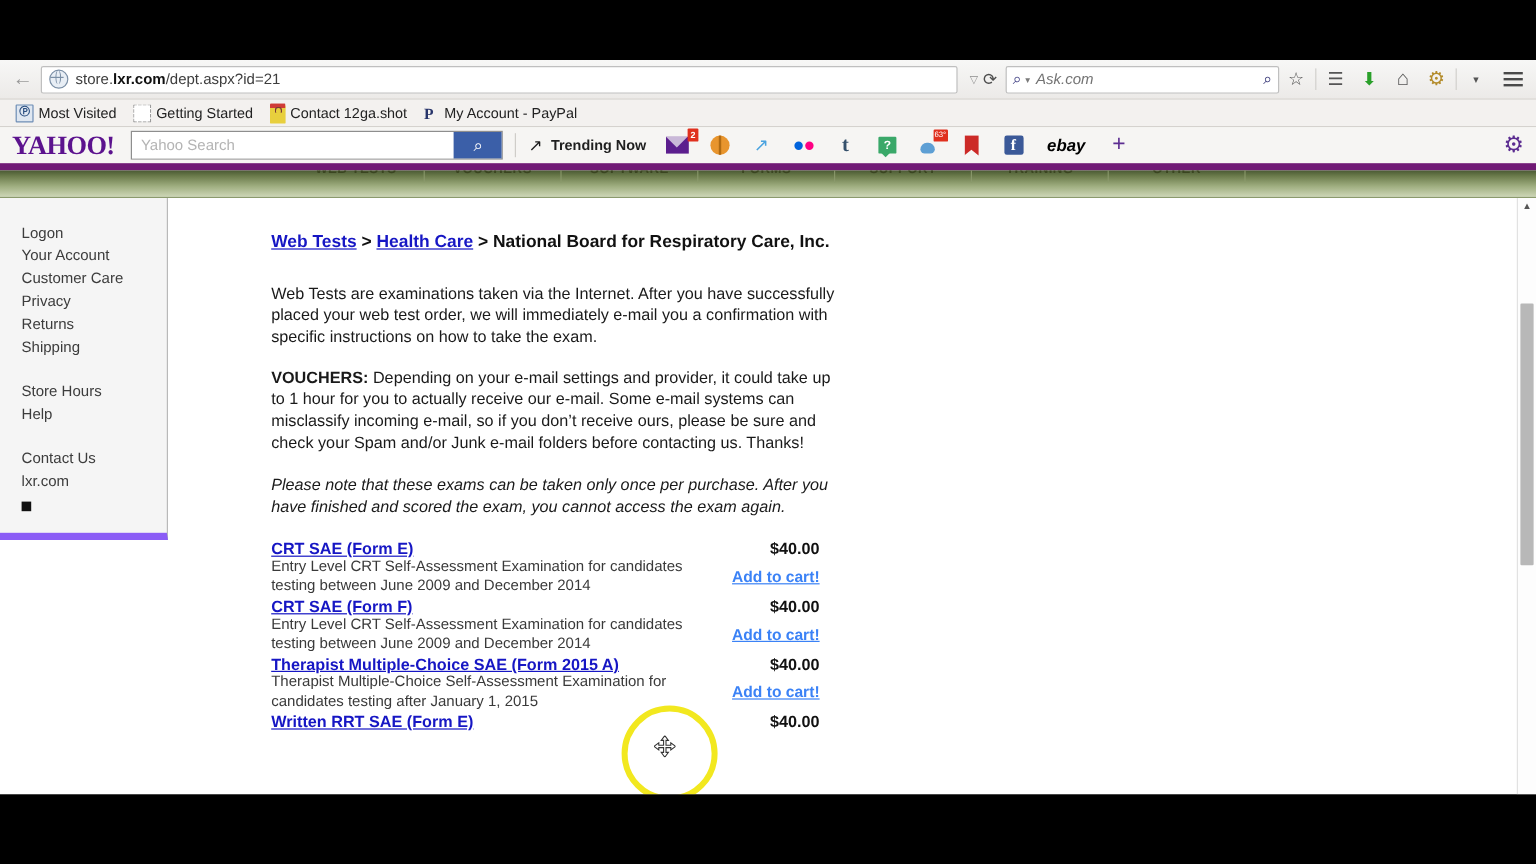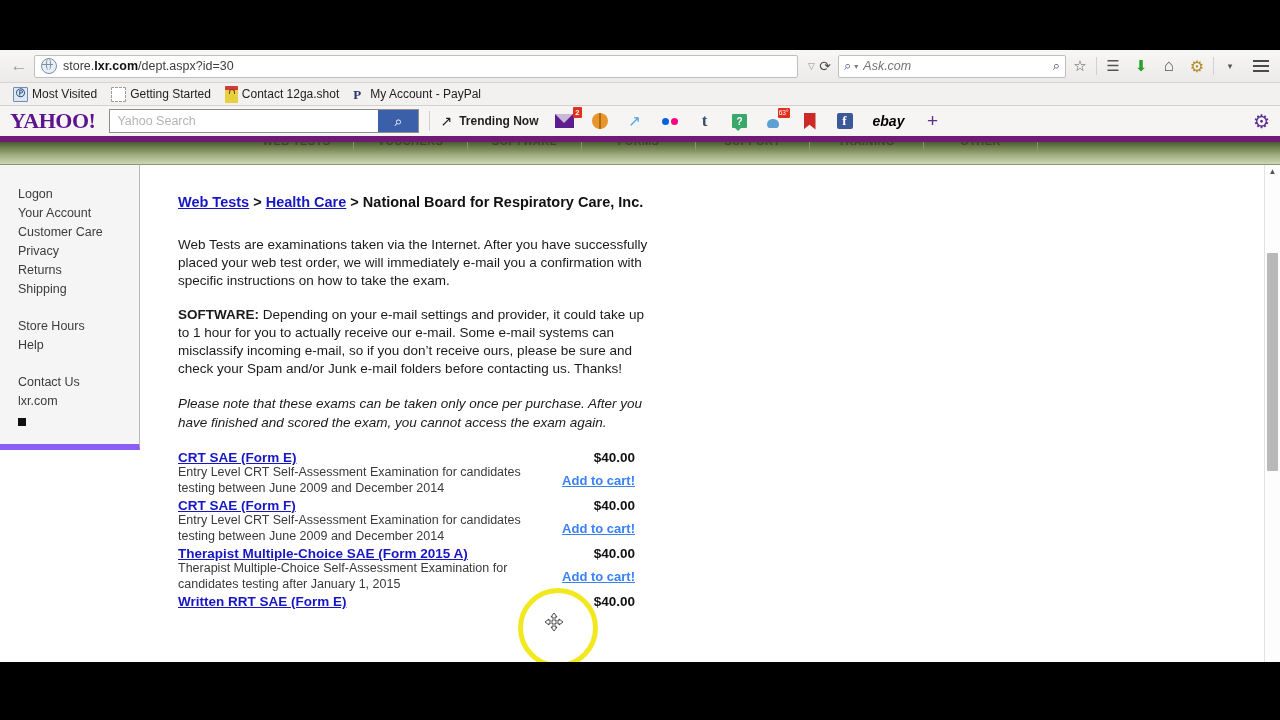--- a/index.html
+++ b/index.html
@@ -484,21 +484,21 @@
     background: #111;
     margin-top: 7px;
   }
 
   .content {
     flex: 1 1 auto;
     padding: 28px 0 0 38px;
     box-sizing: border-box;
     position: relative;
   }
-  .content-col { width: 475px; }
+  .content-col { width: 475px; margin-left: 48px; }
 
   .breadcrumb {
     font-size: 14.5px;
     font-weight: bold;
     color: #111;
     line-height: 19px;
     margin-bottom: 24px;
   }
   .breadcrumb a {
     color: #1616c4;
@@ -608,21 +608,21 @@
   <div class="letterbox-top"></div>
 
   <div class="browser">
 
     <div class="urlbar-row">
       <div class="back-btn">
         <span>←</span>
       </div>
       <div class="urlbox">
         <span class="globe-icon"></span>
-        <span class="url-text"><span>store.</span><b>lxr.com</b><span>/dept.aspx?id=30</span></span>
+        <span class="url-text"><span>store.</span><b>lxr.com</b><span>/dept.aspx?id=21</span></span>
       </div>
       <span class="url-caret">▽</span>
       <span class="reload-btn">⟳</span>
       <div class="searchbox">
         <span class="sm-mag">⌕</span>
         <span class="sm-caret">▾</span>
         <span class="sm-label">Ask.com</span>
         <span class="sm-go">⌕</span>
       </div>
       <span class="chrome-icon">☆</span>
@@ -741,21 +741,21 @@
 
       <div class="content">
         <div class="content-col">
 
           <div class="breadcrumb">
             <a href="#">Web Tests</a><span> &gt; </span><a href="#">Health Care</a><span> &gt; </span><span>National Board for Respiratory Care, Inc.</span>
           </div>
 
           <div class="bodytext">Web Tests are examinations taken via the Internet. After you have successfully placed your web test order, we will immediately e-mail you a confirmation with specific instructions on how to take the exam.</div>
 
-          <div class="bodytext"><b>SOFTWARE:</b><span> Depending on your e-mail settings and provider, it could take up to 1 hour for you to actually receive our e-mail. Some e-mail systems can misclassify incoming e-mail, so if you don’t receive ours, please be sure and check your Spam and/or Junk e-mail folders before contacting us. Thanks!</span></div>
+          <div class="bodytext"><b>VOUCHERS:</b><span> Depending on your e-mail settings and provider, it could take up to 1 hour for you to actually receive our e-mail. Some e-mail systems can misclassify incoming e-mail, so if you don’t receive ours, please be sure and check your Spam and/or Junk e-mail folders before contacting us. Thanks!</span></div>
 
           <div class="note-italic">Please note that these exams can be taken only once per purchase. After you have finished and scored the exam, you cannot access the exam again.</div>
 
           <div>
             <div class="prod-title-row">
               <a href="#" class="prod-title">CRT SAE (Form E)</a>
               <span class="prod-price">$40.00</span>
             </div>
             <div class="prod-desc-row">
               <span class="prod-desc">Entry Level CRT Self-Assessment Examination for candidates testing between June 2009 and December 2014</span>

